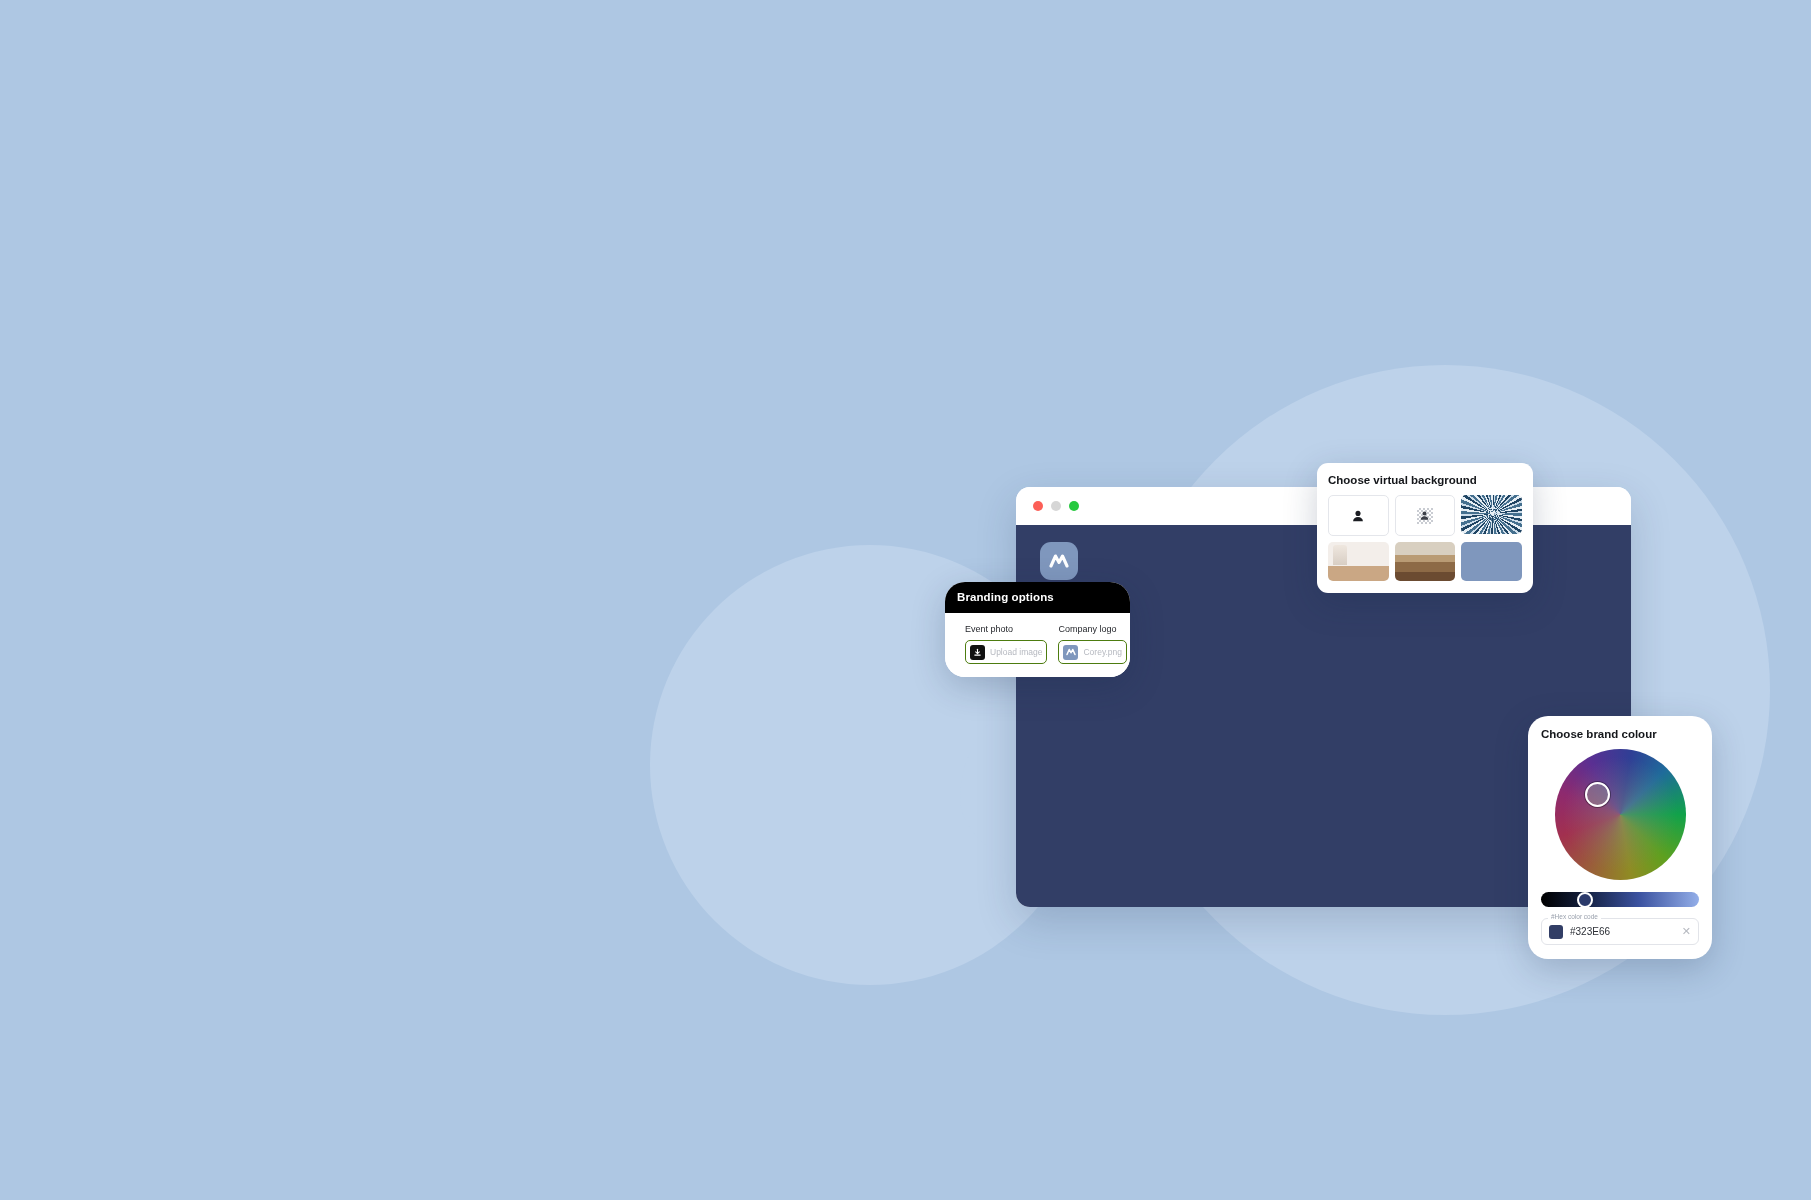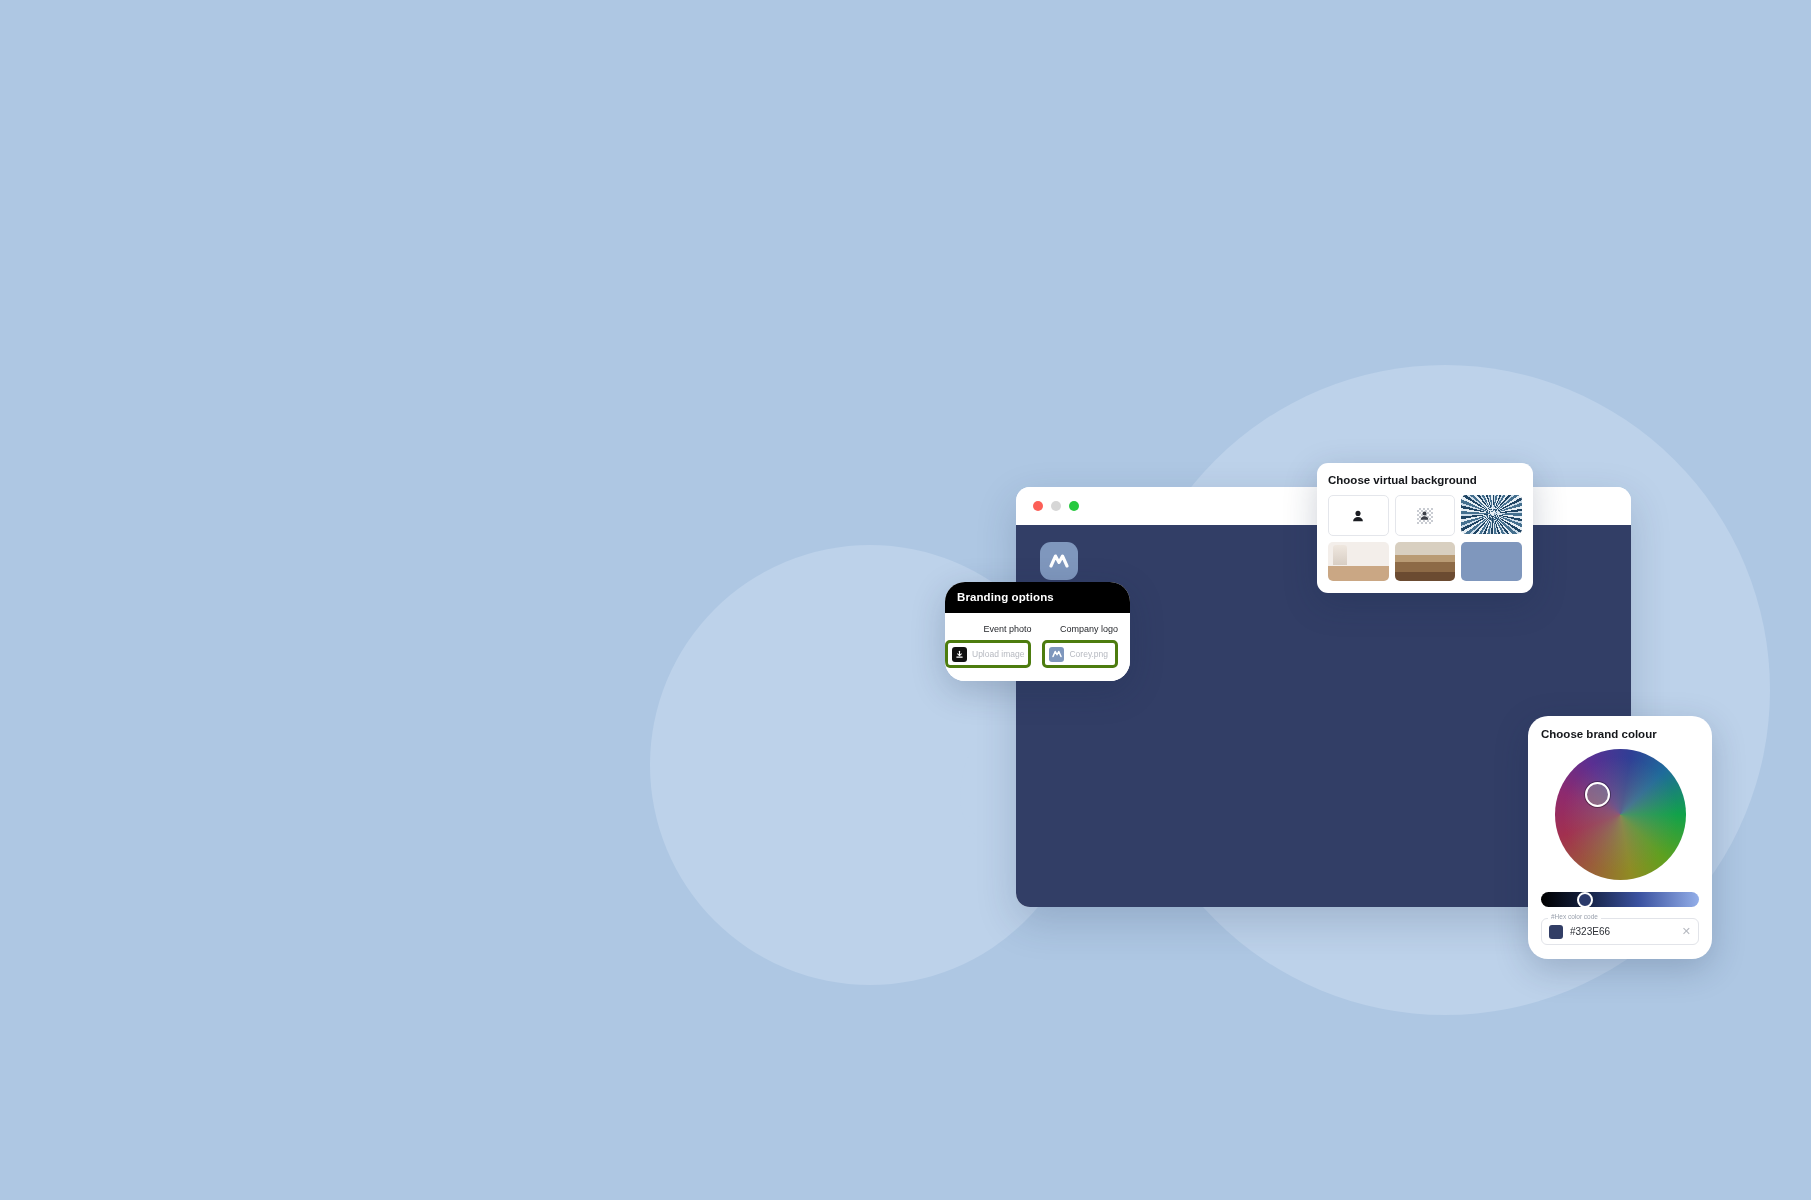--- a/index.html
+++ b/index.html
@@ -63,25 +63,25 @@
     position:absolute;background:#fff;border-radius:12px;
     box-shadow:0 10px 34px rgba(25,40,75,.22);
   }
 
   
   #branding-card{left:945px;top:582px;width:185px;border-radius:20px;overflow:hidden;}
   #branding-header{
     background:#000;color:#fff;font-size:11.5px;font-weight:bold;
     padding:9px 12px 10px 12px;letter-spacing:.1px;
   }
-  #branding-body{padding:11px 12px 13px 0;display:flex;gap:11px;background:#fff;text-align:right;}
+  #branding-body{padding:11px 12px 13px 20px;display:flex;gap:11px;background:#fff;}
   .bfield{flex:1;}
   .bfield-label{font-size:9px;color:#26282d;margin-bottom:5px;line-height:11px;}
   .bfield-input{
-    height:22px;border:3px solid #4d7c0f;border-radius:5px;background:#fff;
+    height:22px;border:1px solid #4d7c0f;border-radius:5px;background:#fff;
     display:flex;align-items:center;gap:5px;padding:0 4px;
   }
   .swatch-dark{width:15px;height:15px;border-radius:3px;background:#111;display:flex;align-items:center;justify-content:center;flex:none;}
   .swatch-logo{width:15px;height:15px;border-radius:3px;background:#7f97bd;display:flex;align-items:center;justify-content:center;flex:none;}
   .bfield-ph{font-size:8.5px;color:#b6b9c0;white-space:nowrap;overflow:hidden;}
 
   
   #vbg-card{left:1293px;top:463px;width:194px;padding:11px 11px 12px 11px;border-radius:11px;margin-left:24px;}
   #vbg-title{font-size:11.5px;font-weight:bold;color:#14161a;margin-bottom:9px;}
   #vbg-grid{display:grid;grid-template-columns:repeat(3,1fr);gap:6px;}

